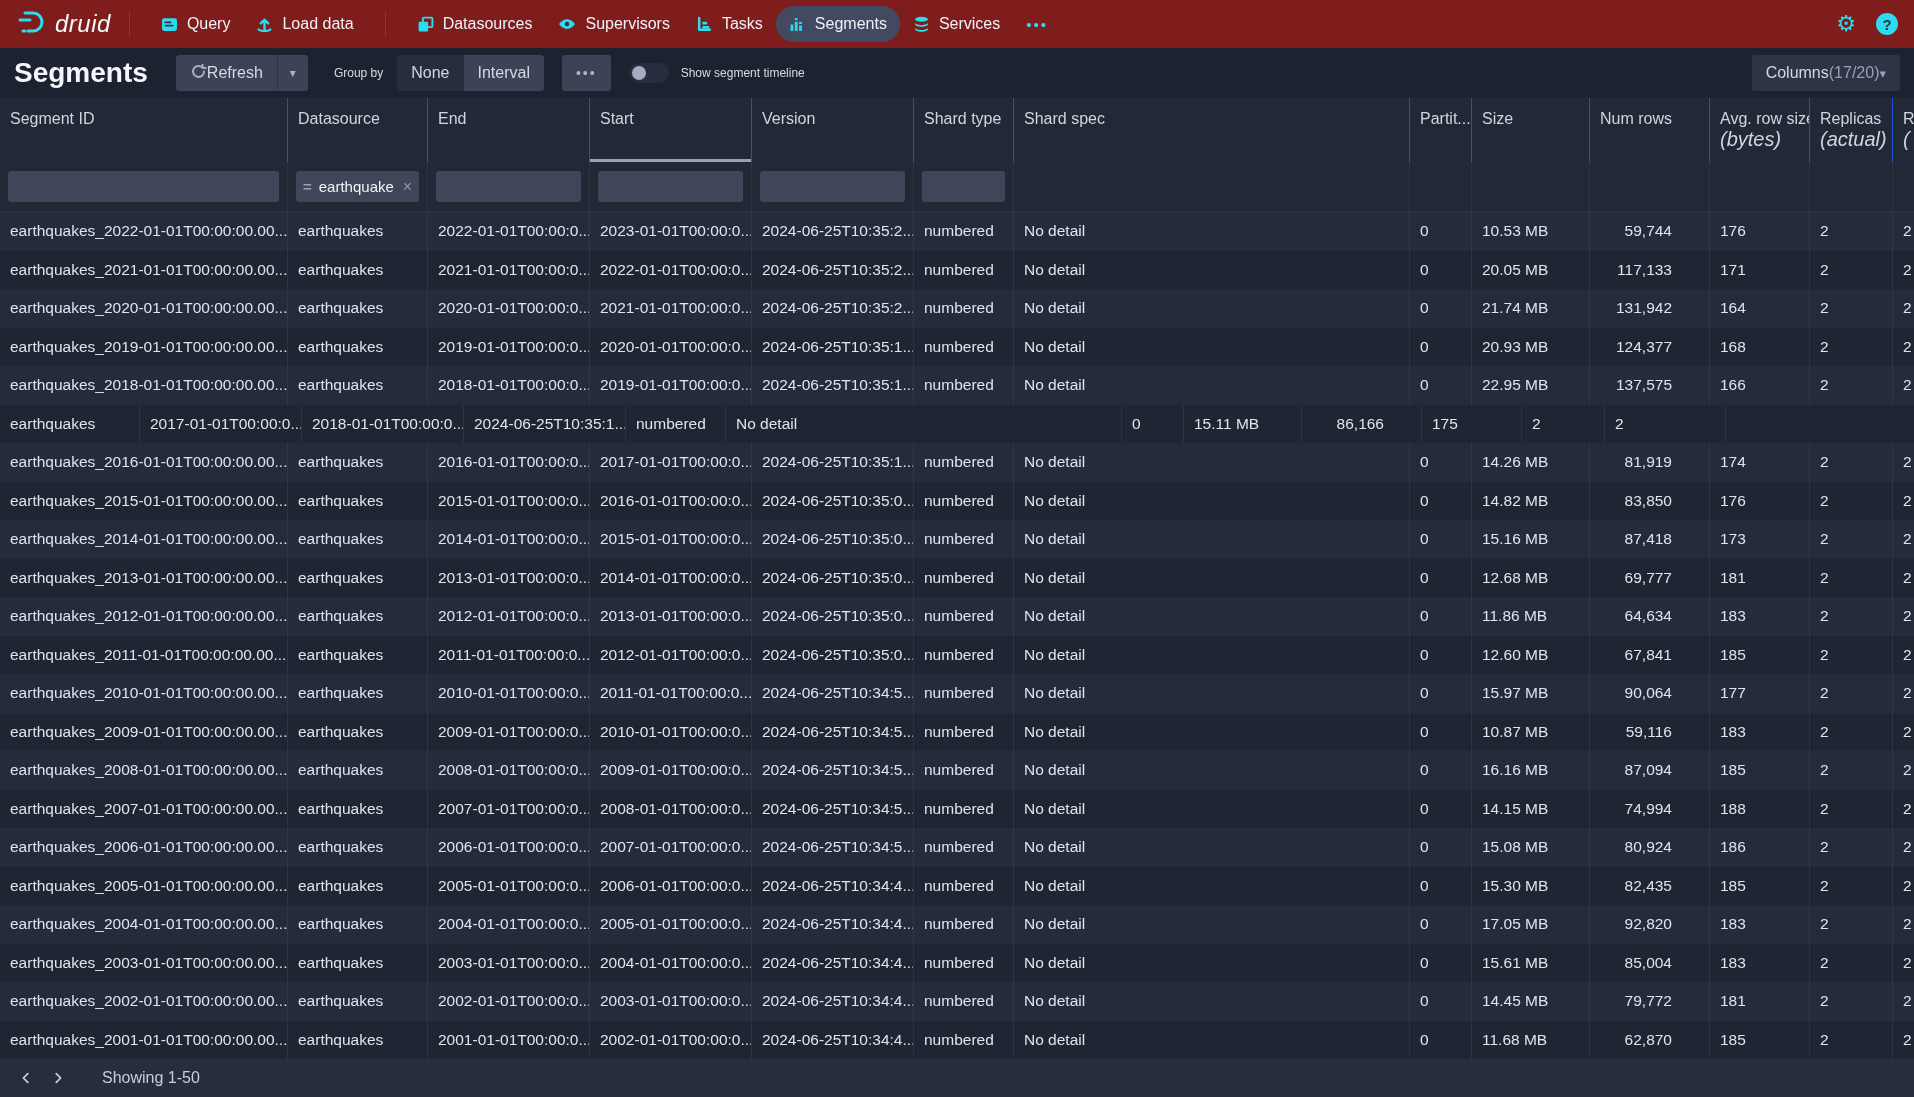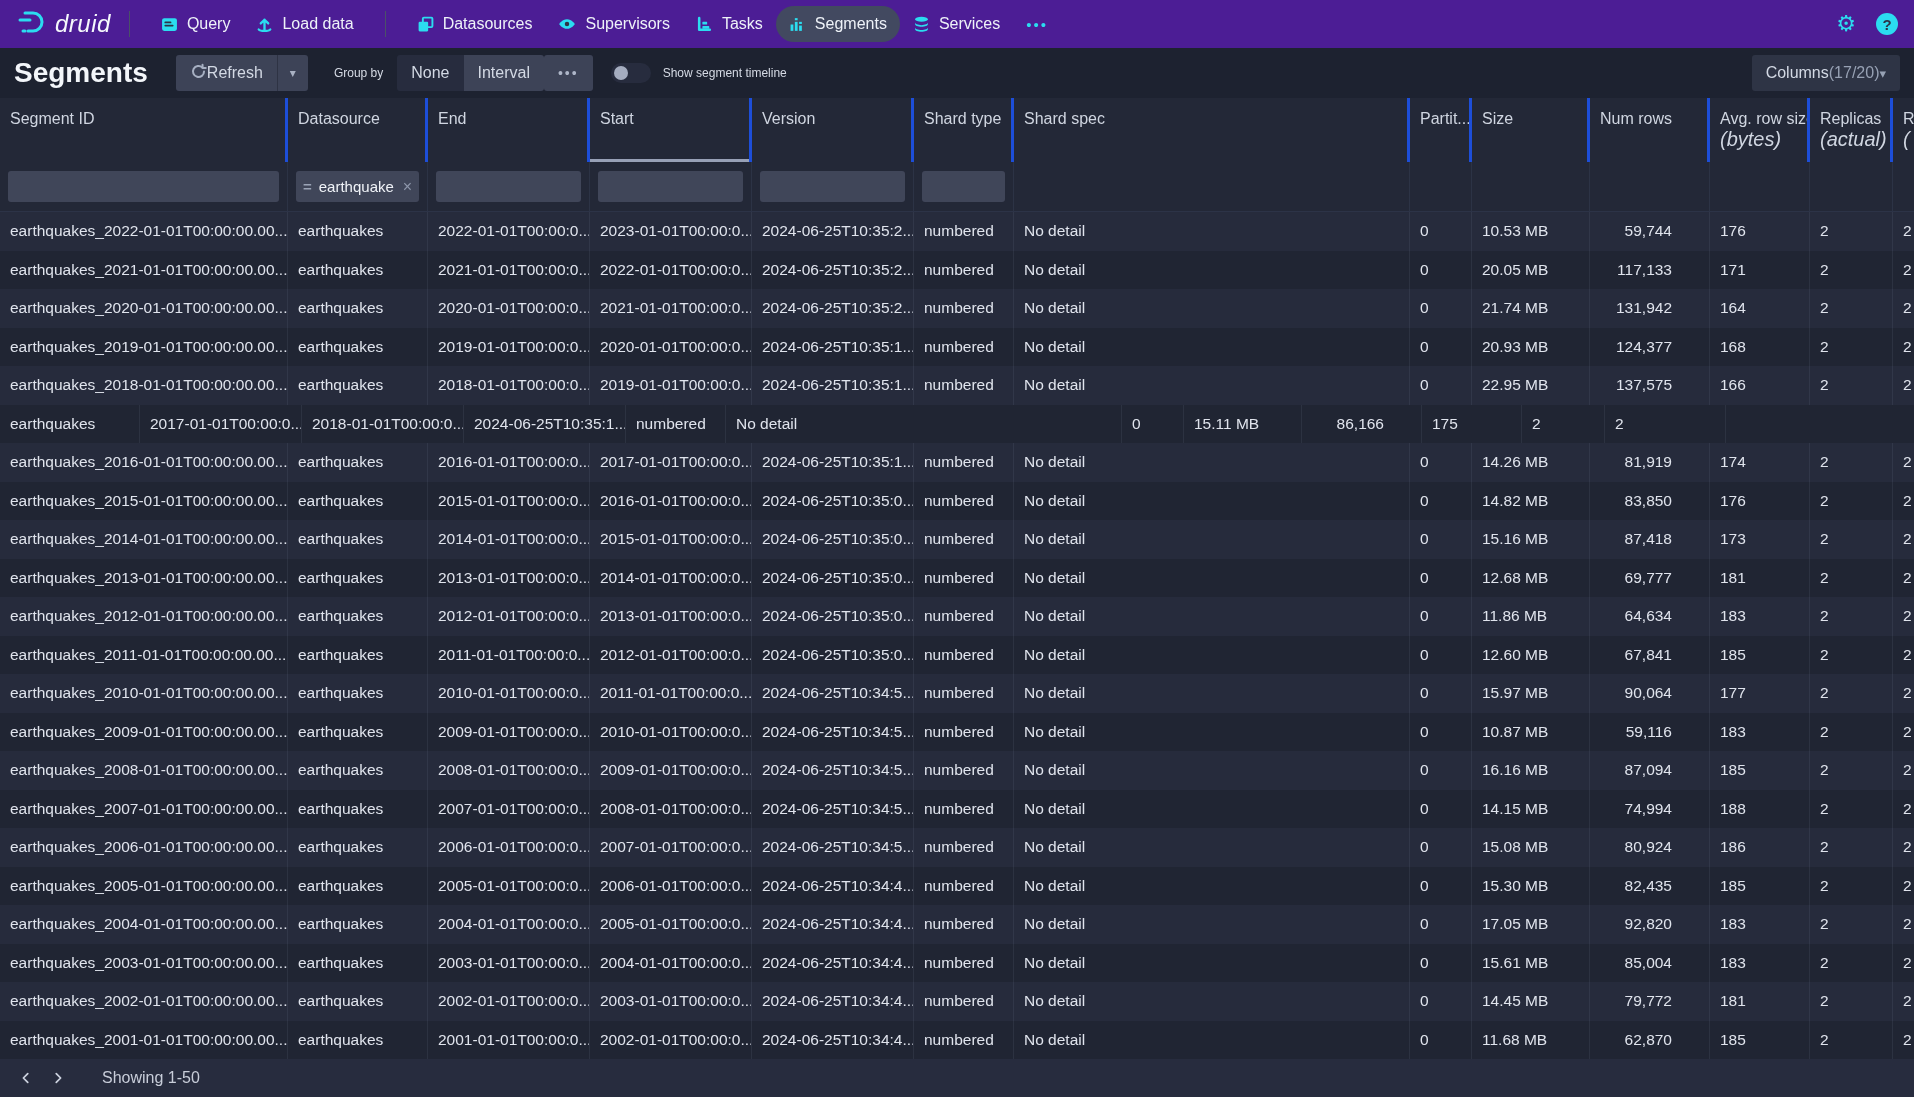--- a/index.html
+++ b/index.html
@@ -1,20 +1,20 @@
 <!DOCTYPE html>
 <html><head>
 <meta charset="utf-8">
 <style>
   * { margin:0; padding:0; box-sizing:border-box; }
   html,body { width:1914px; height:1097px; overflow:hidden;
     font-family:"Liberation Sans", sans-serif; background:#1d2230; color:#dfe3ec; }
 
   
-  .topnav { height:48px; background:#4c1d95; display:flex; align-items:center; padding:0 16px; }
+  .topnav { height:48px; background:#7f1d1d; display:flex; align-items:center; padding:0 16px; }
   .logo { display:flex; align-items:center; gap:9px; cursor:pointer; }
   .logo-text { color:#f5f8fc; font-size:24px; font-style:italic; font-weight:500; letter-spacing:.5px; }
   .nav-divider { width:1px; height:26px; background:#4a5168; margin:0 18px; }
   .nav-item { display:flex; align-items:center; gap:9px; color:#eef2f8; font-size:16px;
     padding:0 13px; height:36px; border-radius:18px; cursor:pointer; white-space:nowrap; }
   .nav-item.active { background:#424960; }
   .nav-item svg { display:block; }
   .nav-spacer { flex:1; }
   .gear { color:#2bdcf0; font-size:22px; cursor:pointer; margin-right:20px; line-height:1; }
   .help { width:22px; height:22px; border-radius:50%; background:#2bdcf0; color:#2d3347;
@@ -24,41 +24,41 @@
   .toolbar { height:50px; display:flex; align-items:center; padding:0 14px; background:#1d2230; }
   .page-title { font-size:28px; font-weight:bold; color:#f3f6fa; margin-right:28px; }
   .btn { background:#3d4357; color:#d3d9e4; font-size:16px; height:36px; border:none;
     border-radius:3px; display:inline-flex; align-items:center; gap:0; padding:0 14px;
     cursor:pointer; font-family:inherit; }
   .btn.pressed { background:#272c3e; }
   .refresh-group { display:flex; margin-right:26px; }
   .refresh-group .main { border-radius:3px 0 0 3px; }
   .refresh-group .caret { border-radius:0 3px 3px 0; border-left:1px solid #2e3344; padding:0 12px; color:#a9b1c3; }
   .toolbar-label { font-size:12px; color:#d6dbe5; margin-right:14px; }
-  .btn-group { display:flex; }
+  .btn-group { display:flex; margin-right:18px; }
   .btn-group .btn:first-child { border-radius:3px 0 0 3px; }
   .btn-group .btn:last-child { border-radius:0 3px 3px 0; }
   .more-btn { margin-right:18px; color:#aeb6c8; letter-spacing:2px; font-size:14px; }
   .toggle { width:40px; height:20px; border-radius:10px; background:#272c3e; position:relative;
     cursor:pointer; margin-right:12px; flex:none; }
   .toggle .knob { position:absolute; left:3px; top:3px; width:14px; height:14px; border-radius:50%; background:#a5adc0; }
   .toolbar-spacer { flex:1; }
   .columns-btn { background:#2e3445; }
   .columns-btn .count { color:#97a1b4; }
   .columns-btn .caret-glyph { color:#97a1b4; font-size:13px; }
 
   
   .table { width:2014px; }
   .cell { flex:none; overflow:hidden; white-space:nowrap; }
   .c0{width:288px}.c1{width:140px}.c2{width:162px}.c3{width:162px}.c4{width:162px}
   .c5{width:100px}.c6{width:396px}.c7{width:62px}.c8{width:118px}.c9{width:120px}
   .c10{width:100px}.c11{width:83px}.c12{width:121px}
 
   .thead { display:flex; background:#232837; height:64px; }
-  .th { padding:12px 10px 0 10px; font-size:16px; color:#d0d6e1; border-right:3px solid #1d4ed8;
+  .th { padding:12px 10px 0 10px; font-size:16px; color:#d0d6e1; border-right:1px solid #1d4ed8;
     cursor:pointer; position:relative; }
   .th .sub { font-style:italic; font-size:20px; display:block; margin-top:0; }
   .th.sorted::after { content:""; position:absolute; left:0; right:0; bottom:0; height:3px; background:#97a0b6; }
 
   .filter-row { display:flex; background:#232837; height:50px; border-bottom:1px solid #2c3347; }
   .fcell { padding:9px 8px; border-right:1px solid rgba(53,60,82,.55); }
   .filter-input { width:100%; height:31px; background:#404659; border:none; border-radius:3px;
     color:#e8ecf3; font-size:15px; padding:0 8px; font-family:inherit; }
   .filter-tag { width:100%; height:31px; background:#404659; border-radius:3px; display:flex;
     align-items:center; padding:0 7px; gap:7px; cursor:pointer; }

